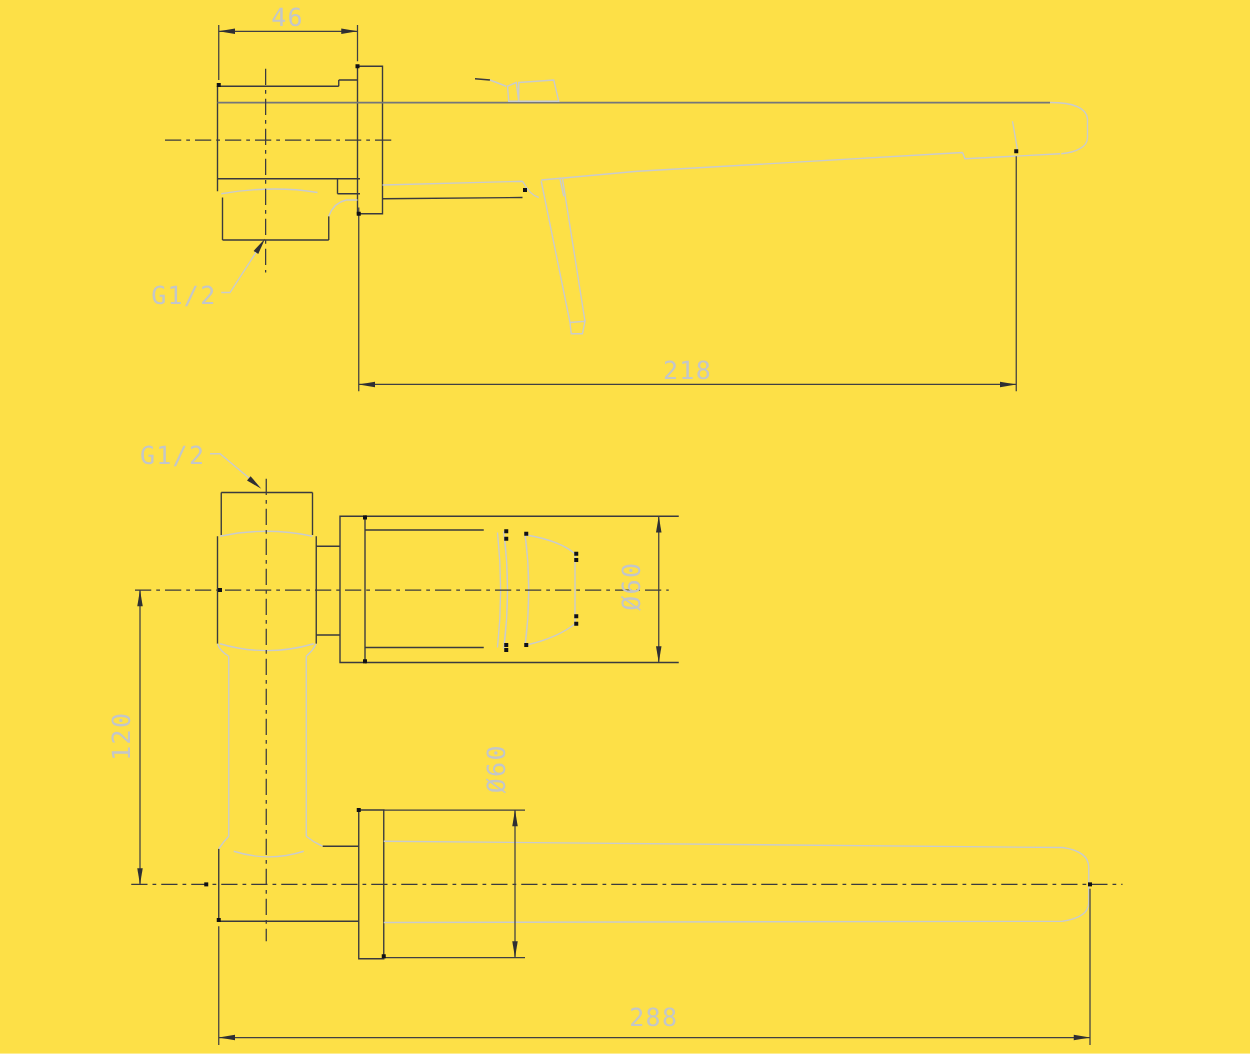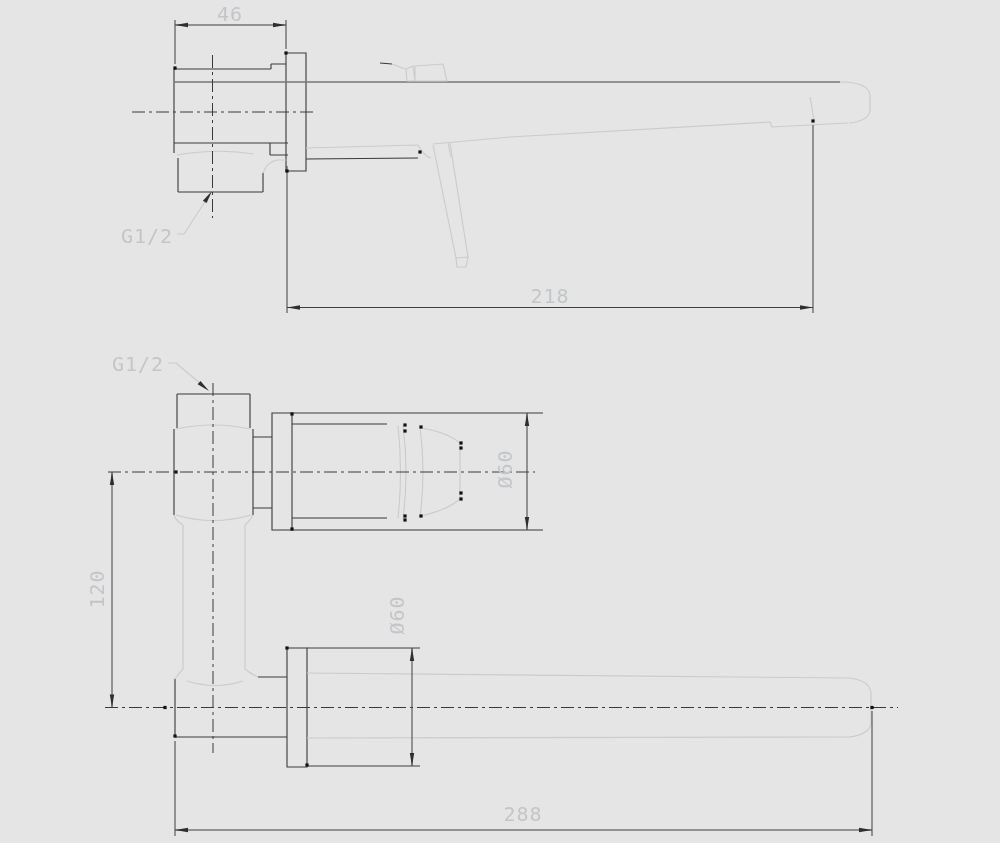--- a/index.html
+++ b/index.html
@@ -4,21 +4,21 @@
 <style>
   html, body {
     margin: 0;
     padding: 0;
     background: #ffffff;
   }
   .stage {
     position: relative;
     width: 1000px;
     height: 843px;
-    background: #e5e5e5;
+    background: #fde047;
     overflow: hidden;
   }
   svg { display: block; }
   
   .ln-dark   { stroke: #3a3a3e; stroke-width: 1.1; fill: none; stroke-linecap: butt; }
   .ln-med    { stroke: #74767a; stroke-width: 1.4; fill: none; }
   .ln-light  { stroke: #c9cbce; stroke-width: 1.1; fill: none; }
   
   .ln-dim    { stroke: #3f3f43; stroke-width: 1;   fill: none; }
   .ln-center { stroke: #3a3a3e; stroke-width: 1;   fill: none; stroke-dasharray: 13 4 3 4; }

